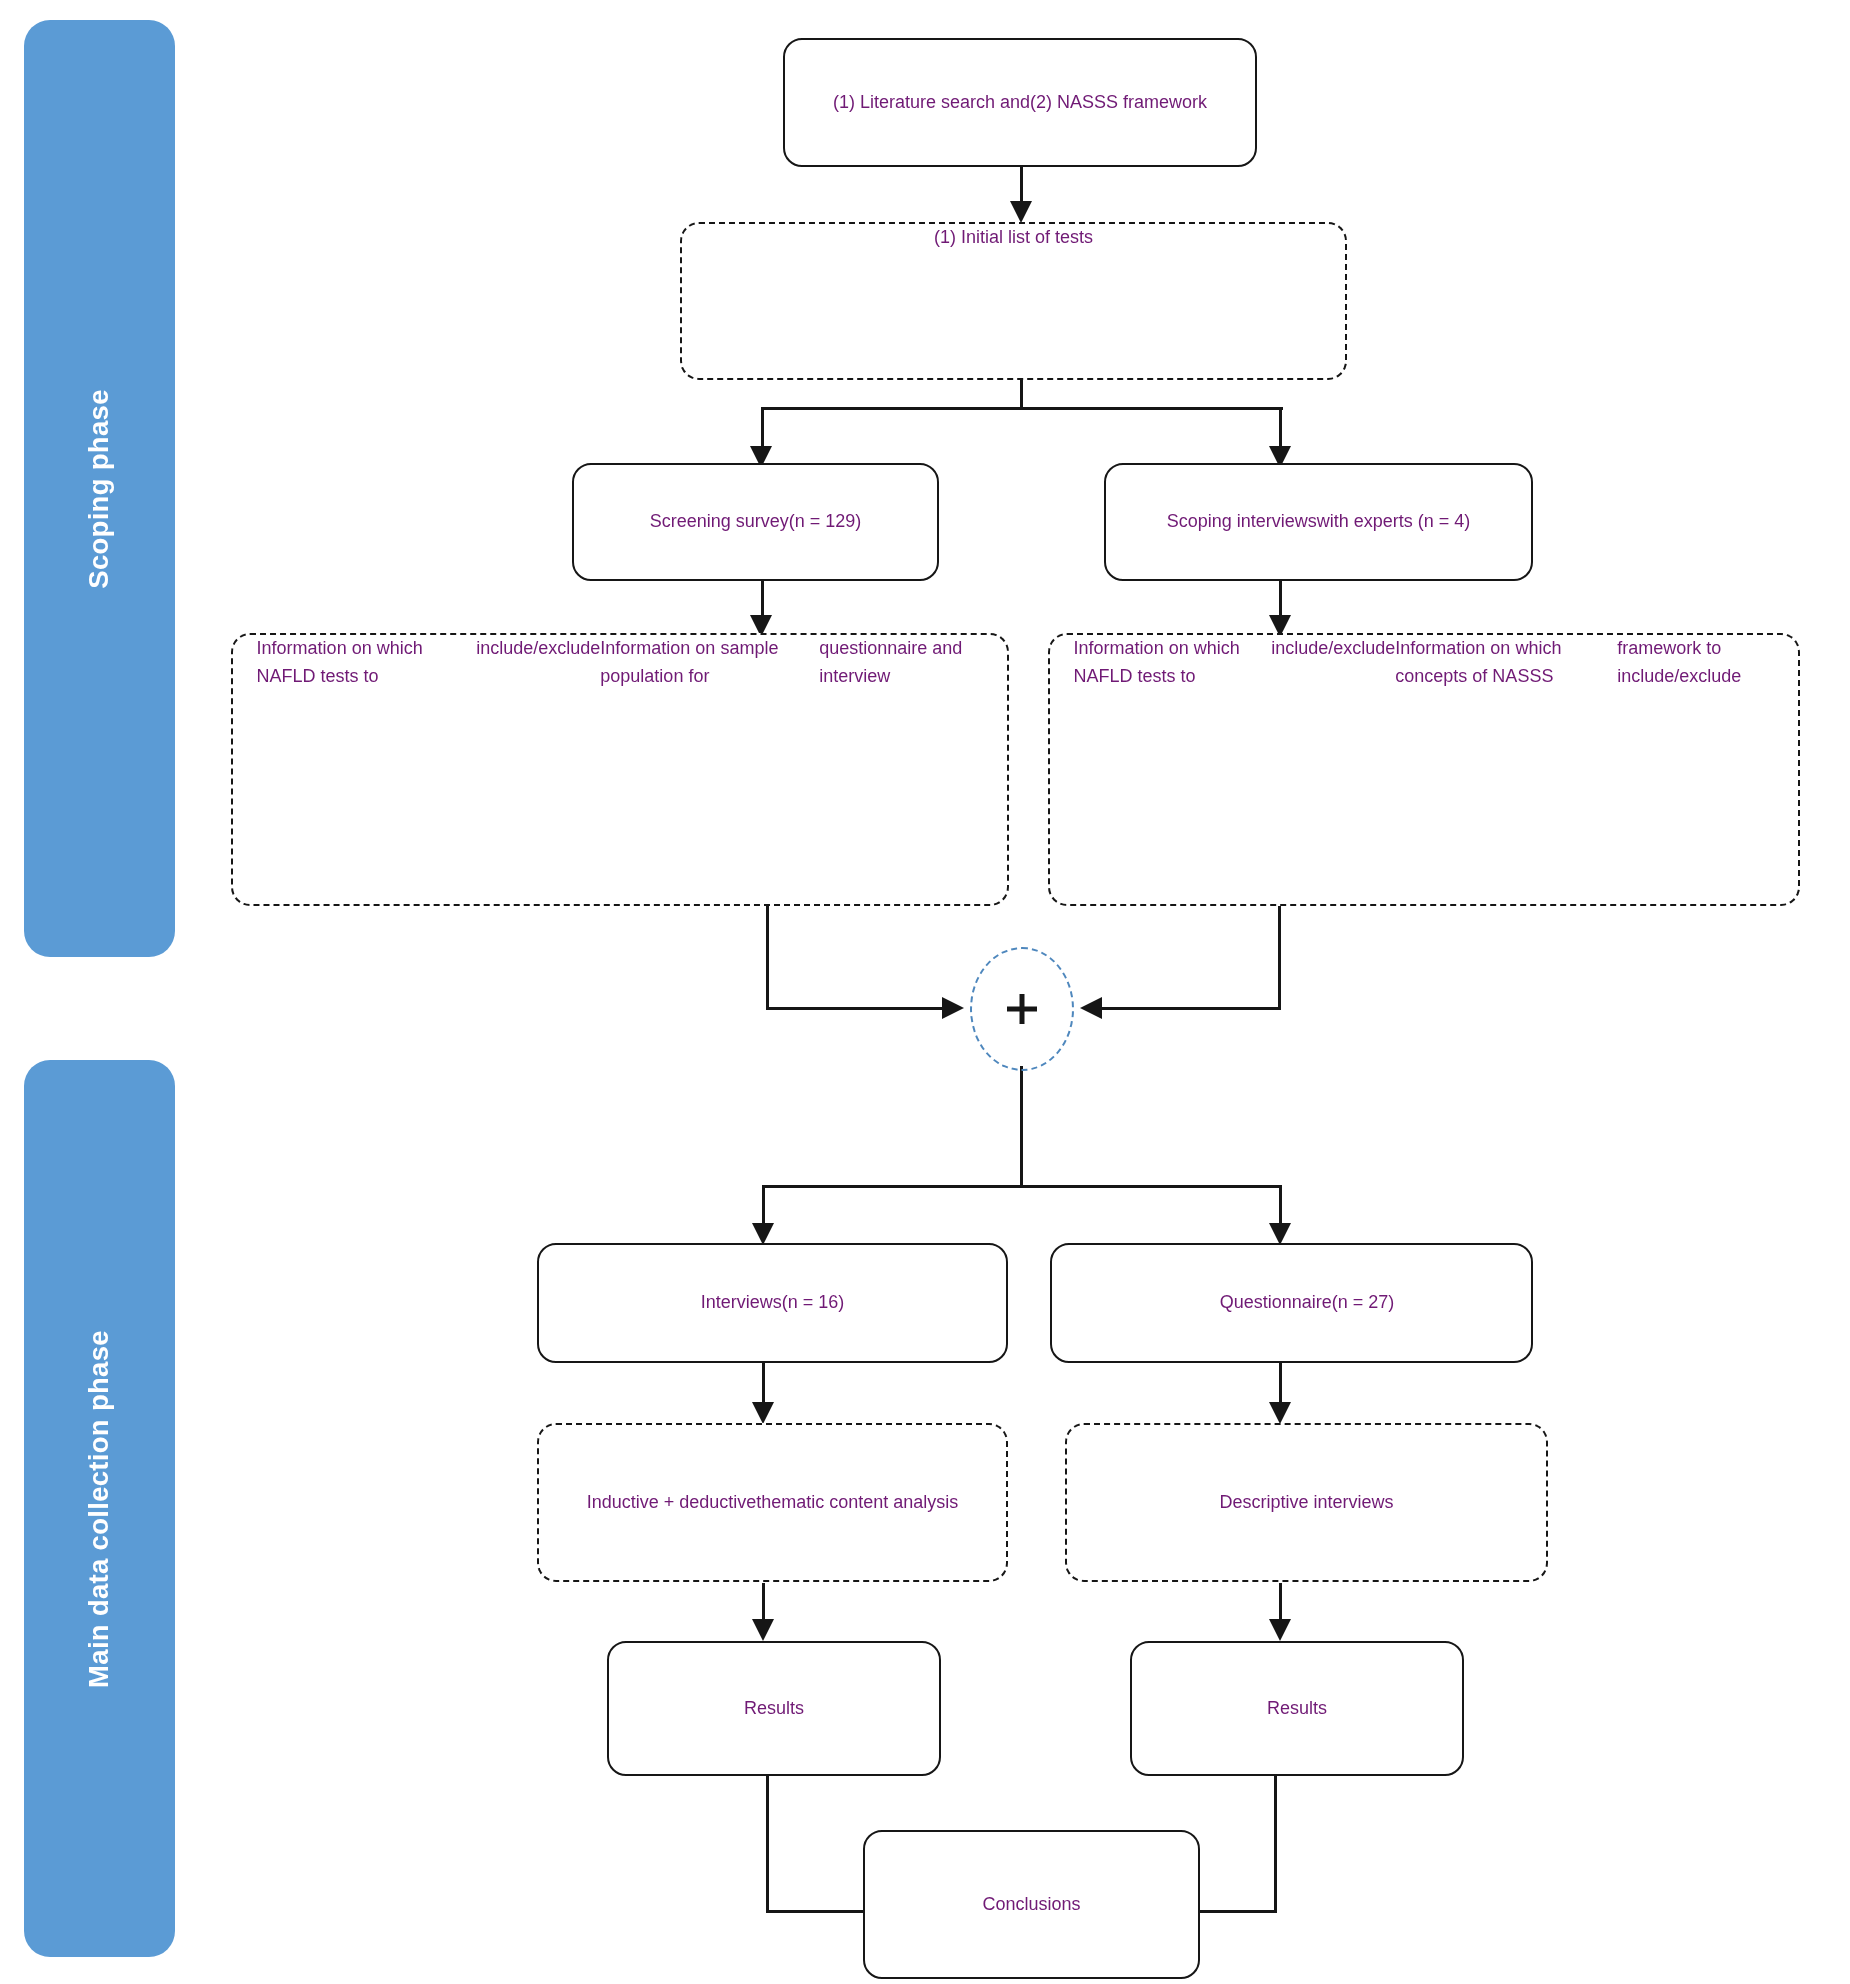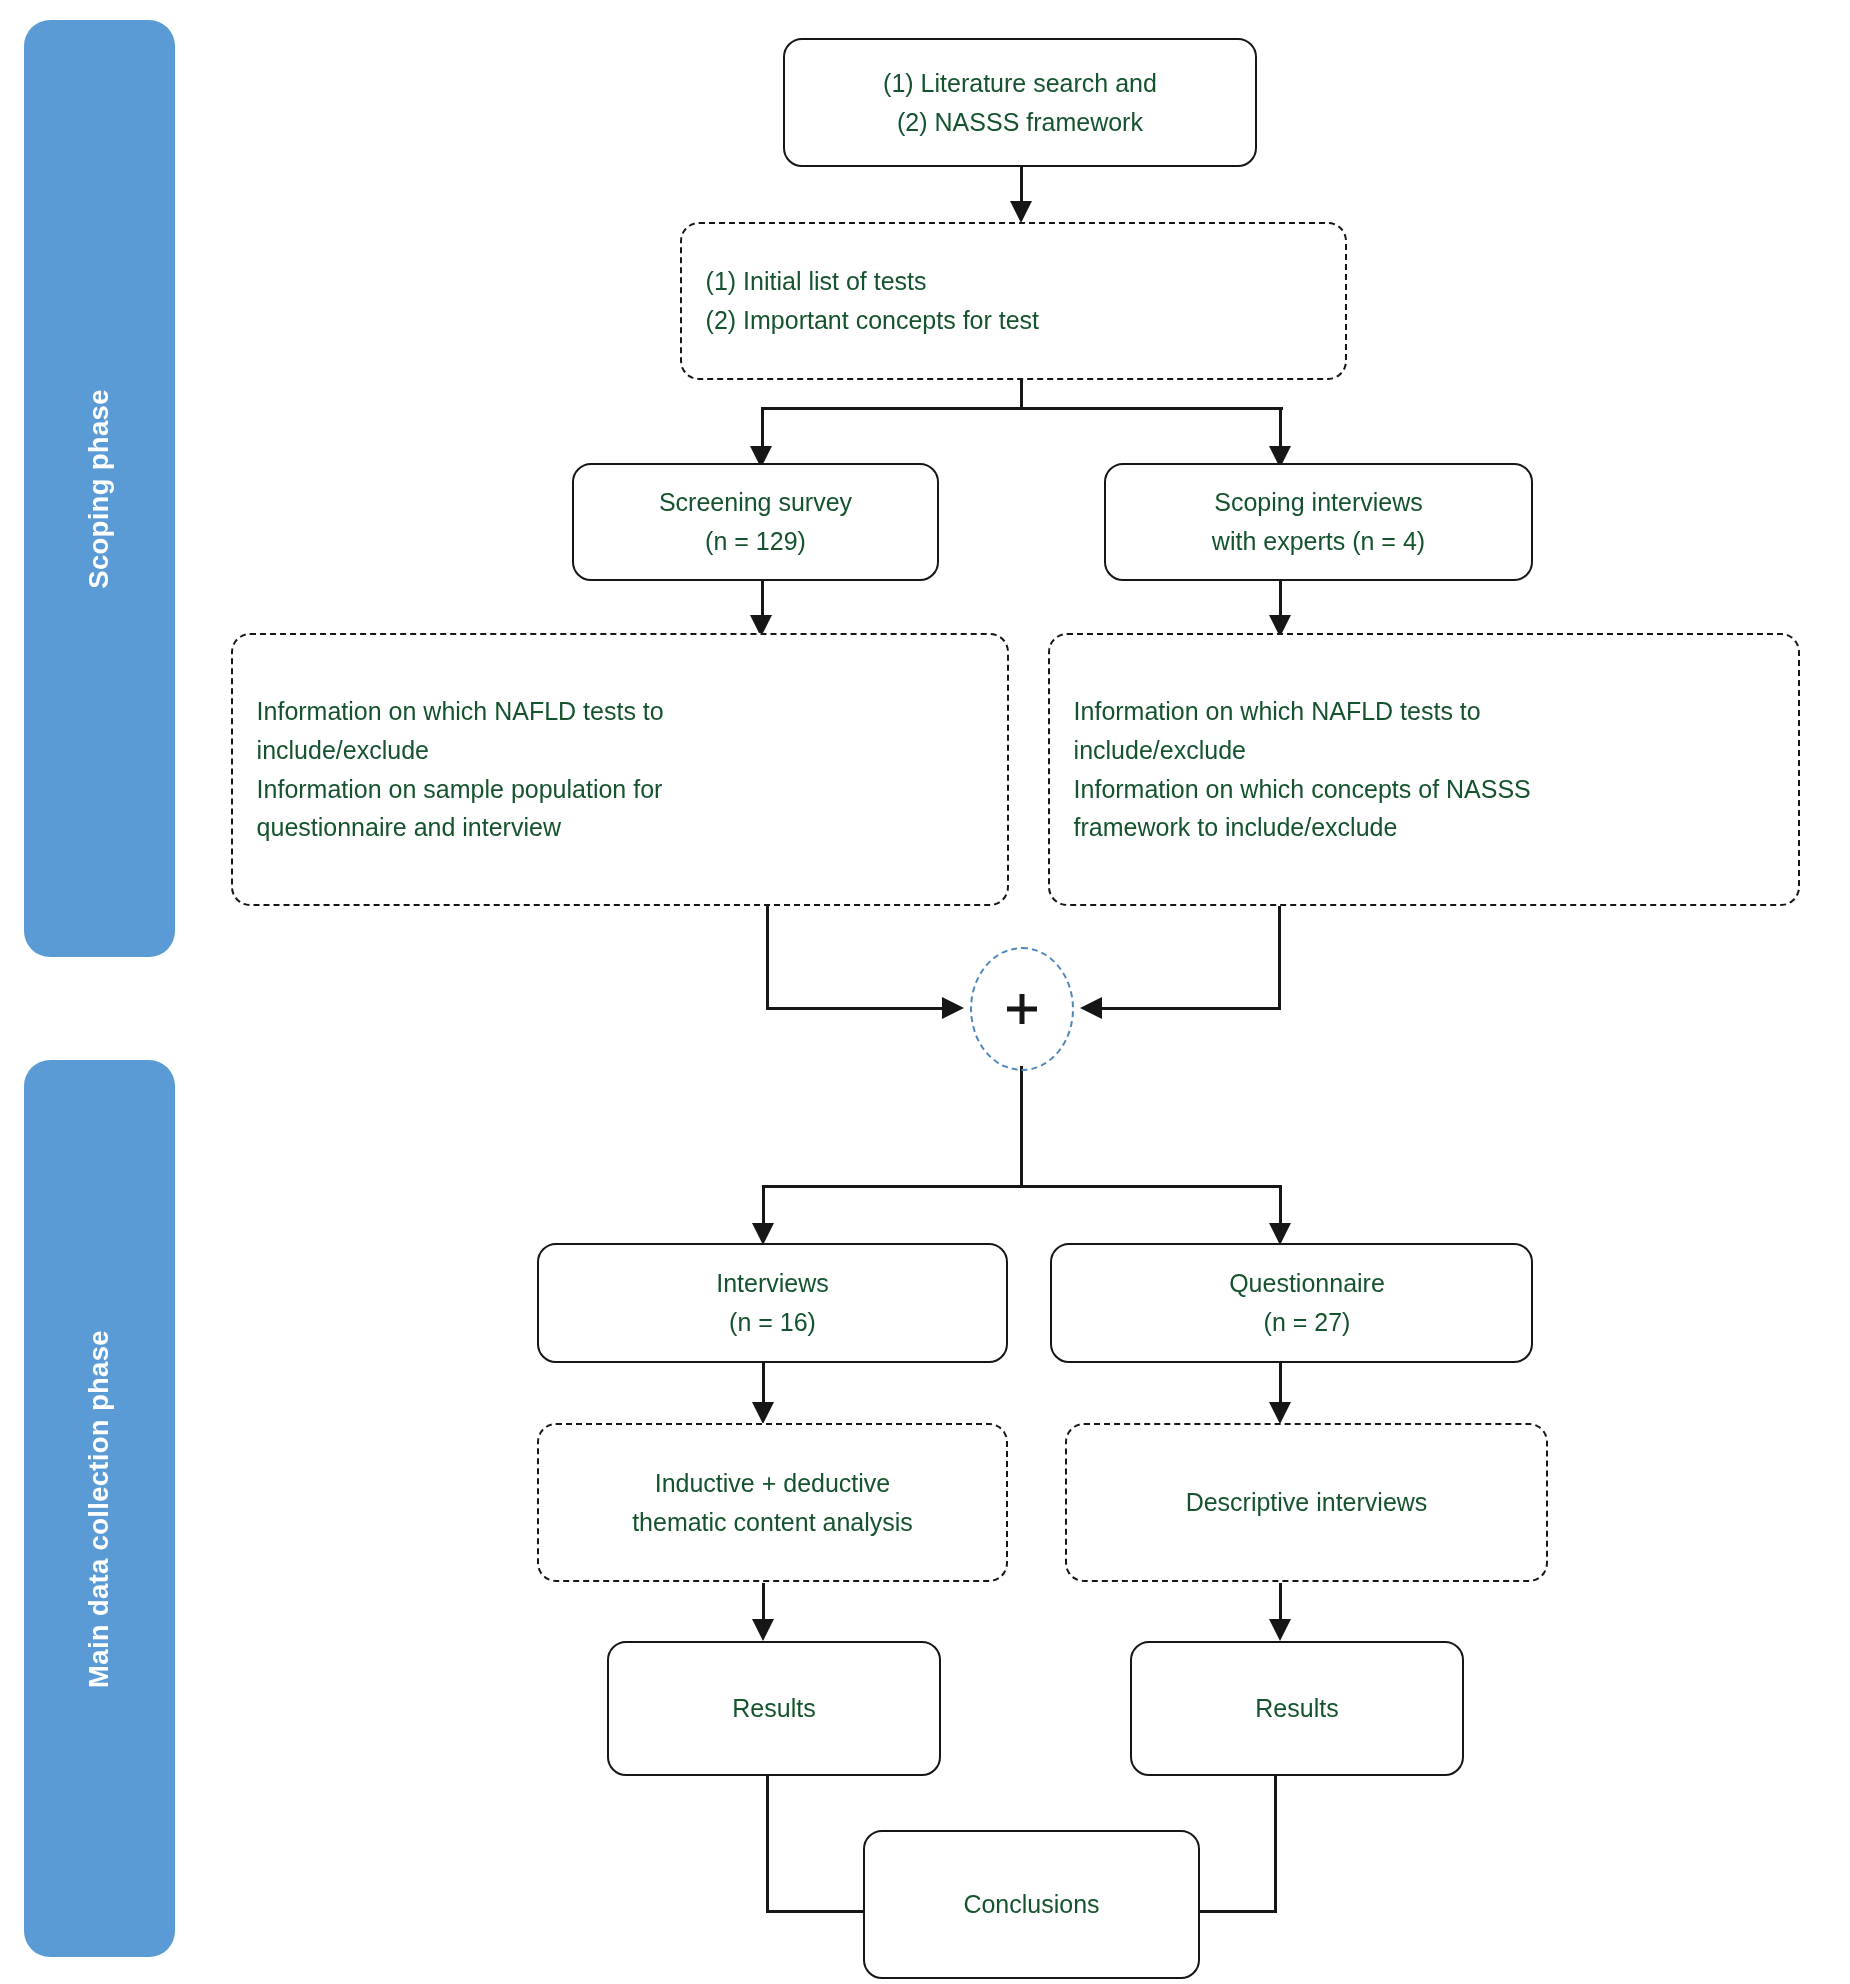--- a/index.html
+++ b/index.html
@@ -32,25 +32,24 @@
     letter-spacing: 0.3px;
     white-space: nowrap;
     transform: rotate(-90deg);
   }
 
   
   .node {
     position: absolute;
     box-sizing: border-box;
     display: flex;
-    flex-direction: column;
     justify-content: center;
     background: #ffffff;
-    color: #14532d;
-    font-size: 25px;
+    color: #701a75;
+    font-size: 18px;
     line-height: 1.55;
     z-index: 4;
   }
   .node.solid {
     border: 2.2px solid #161616;
     border-radius: 19px;
     align-items: center;
     text-align: center;
   }
   .node.dashed {
@@ -193,21 +192,20 @@
   <div class="conn h" style="left:1181px; top:1910px; width:95px;"></div>
   <div class="arrow left" style="left:1161px; top:1900px;"></div>
 
   <div class="node solid" style="left:783px; top:38px; width:474px; height:129px;">
     <span class="line">(1) Literature search and</span>
     <span class="line">(2) NASSS framework</span>
   </div>
 
   <div class="node dashed pad" style="left:680px; top:222px; width:667px; height:158px;">
     <span class="line">(1) Initial list of tests</span>
-    <span class="line">(2) Important concepts for test</span>
   </div>
 
   <div class="node solid" style="left:572px; top:463px; width:367px; height:118px;">
     <span class="line">Screening survey</span>
     <span class="line">(n = 129)</span>
   </div>
 
   <div class="node solid" style="left:1104px; top:463px; width:429px; height:118px;">
     <span class="line">Scoping interviews</span>
     <span class="line">with experts (n = 4)</span>

